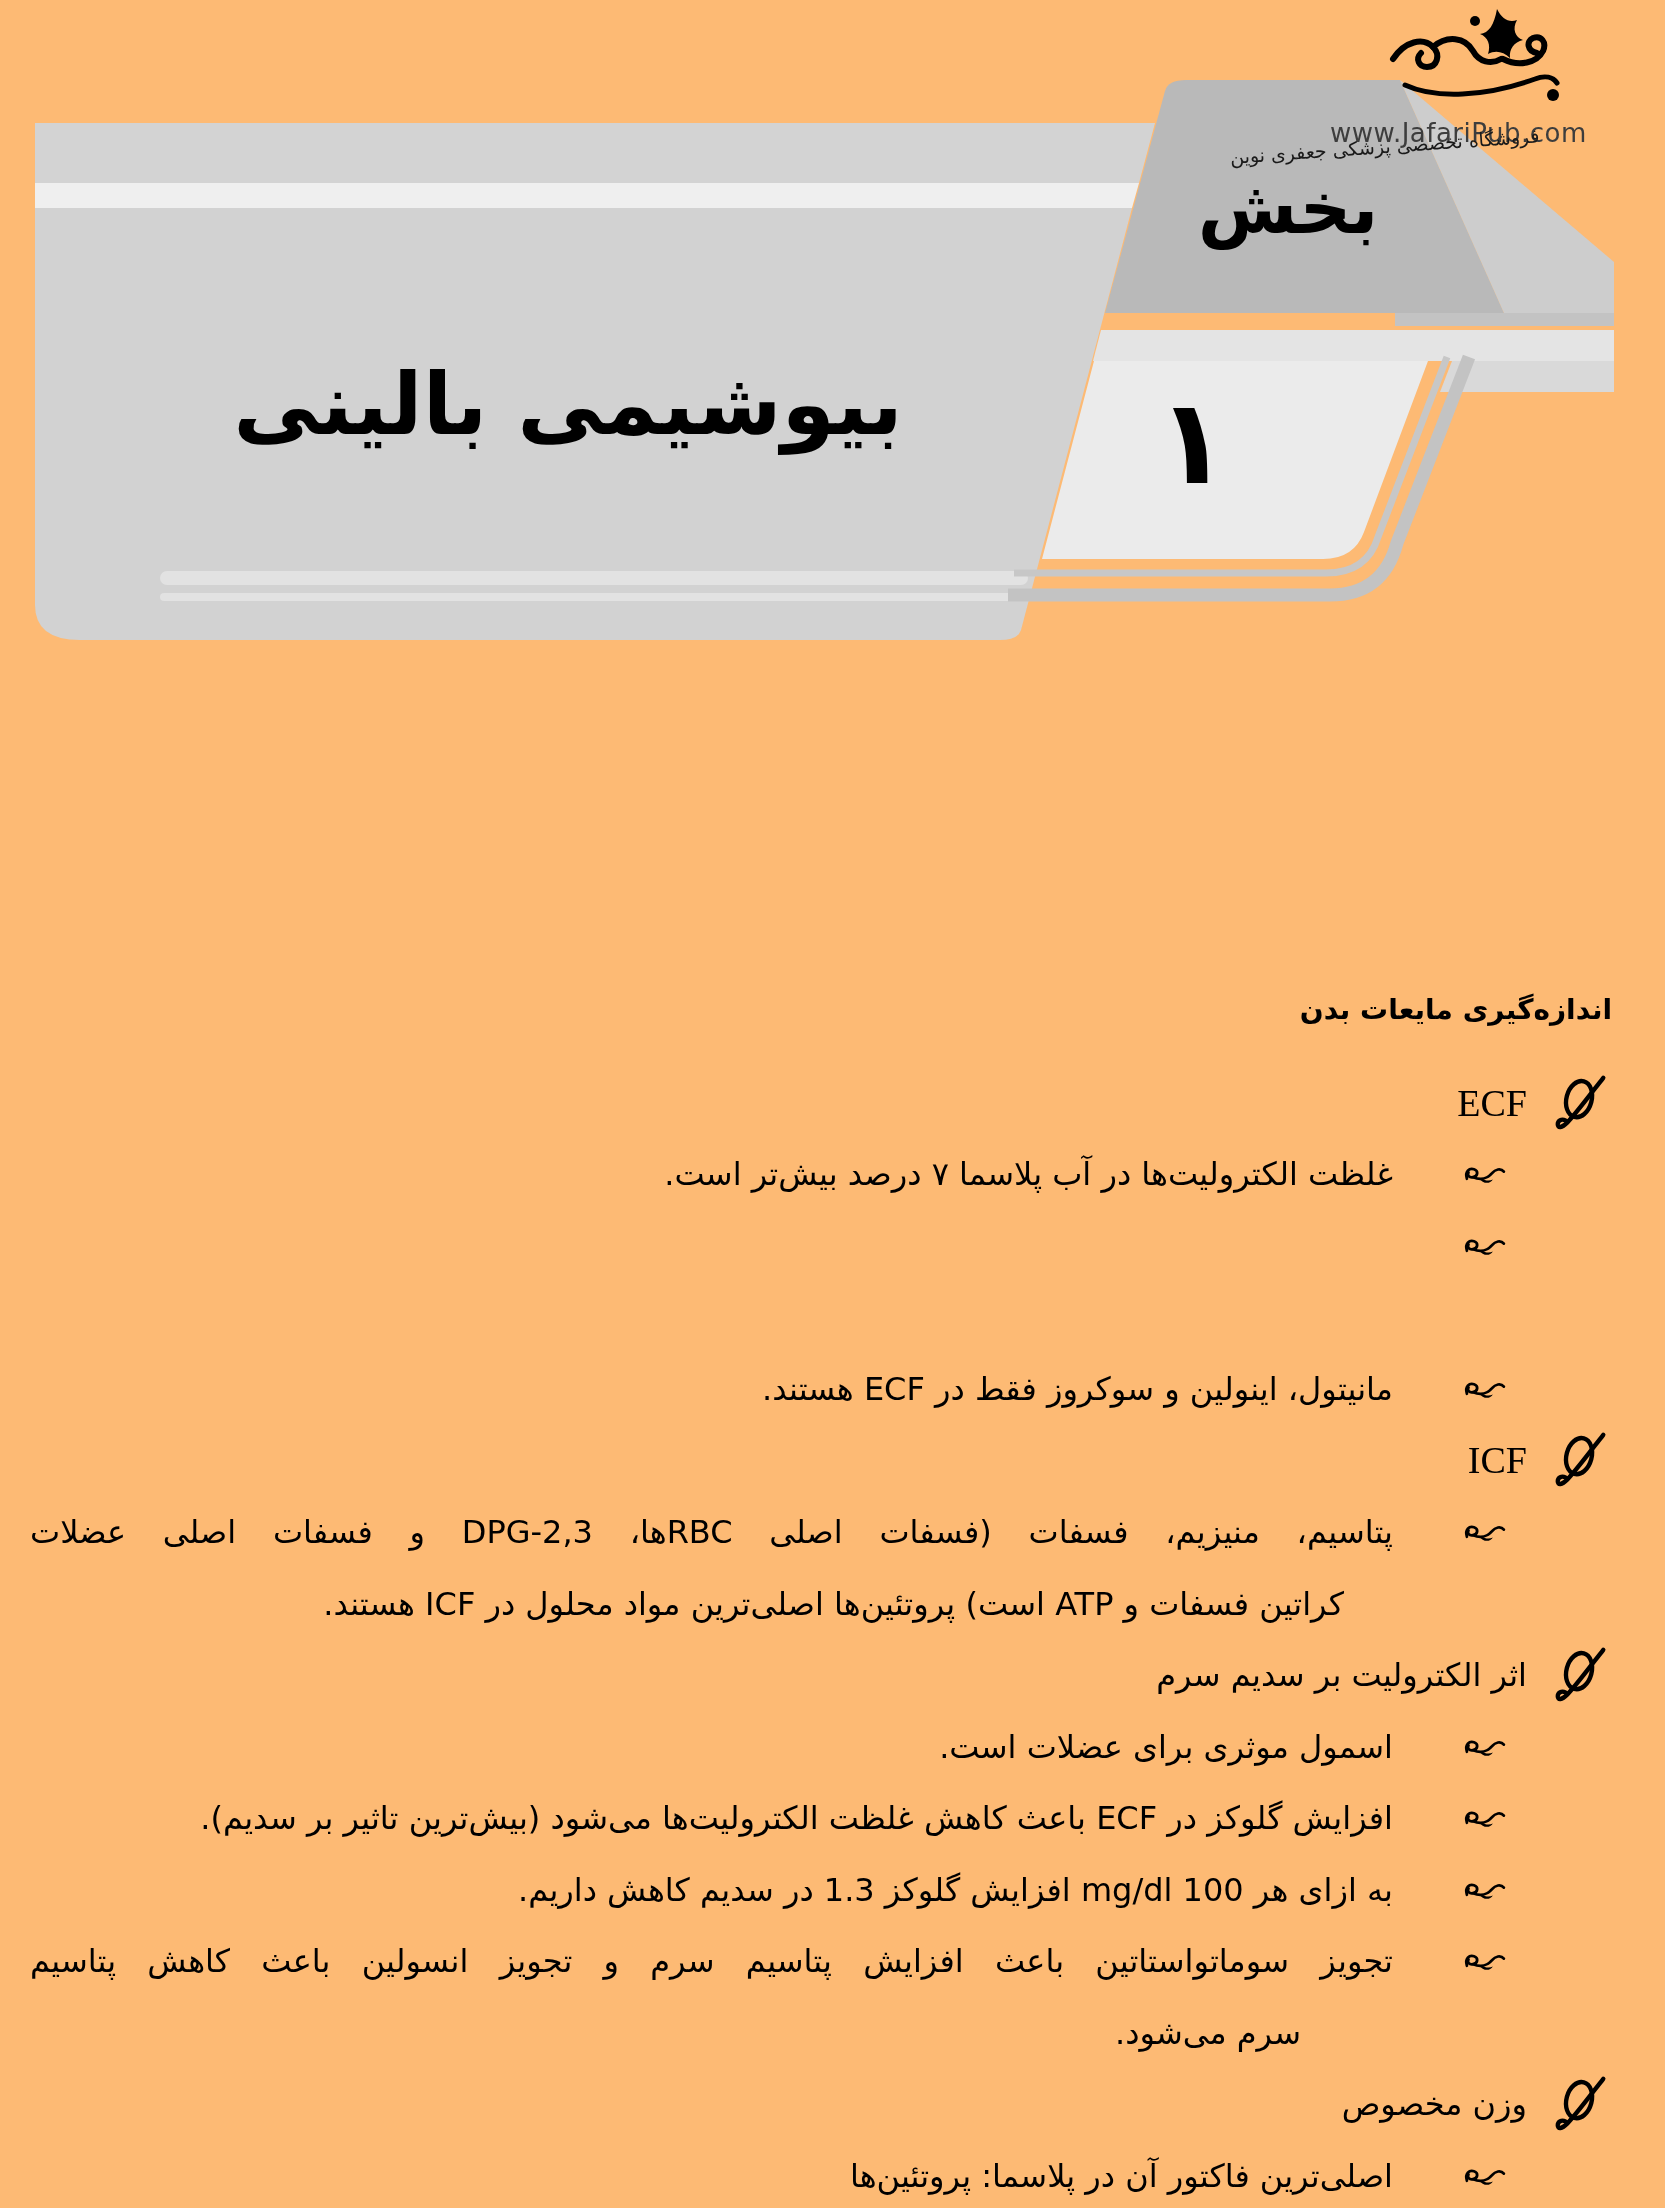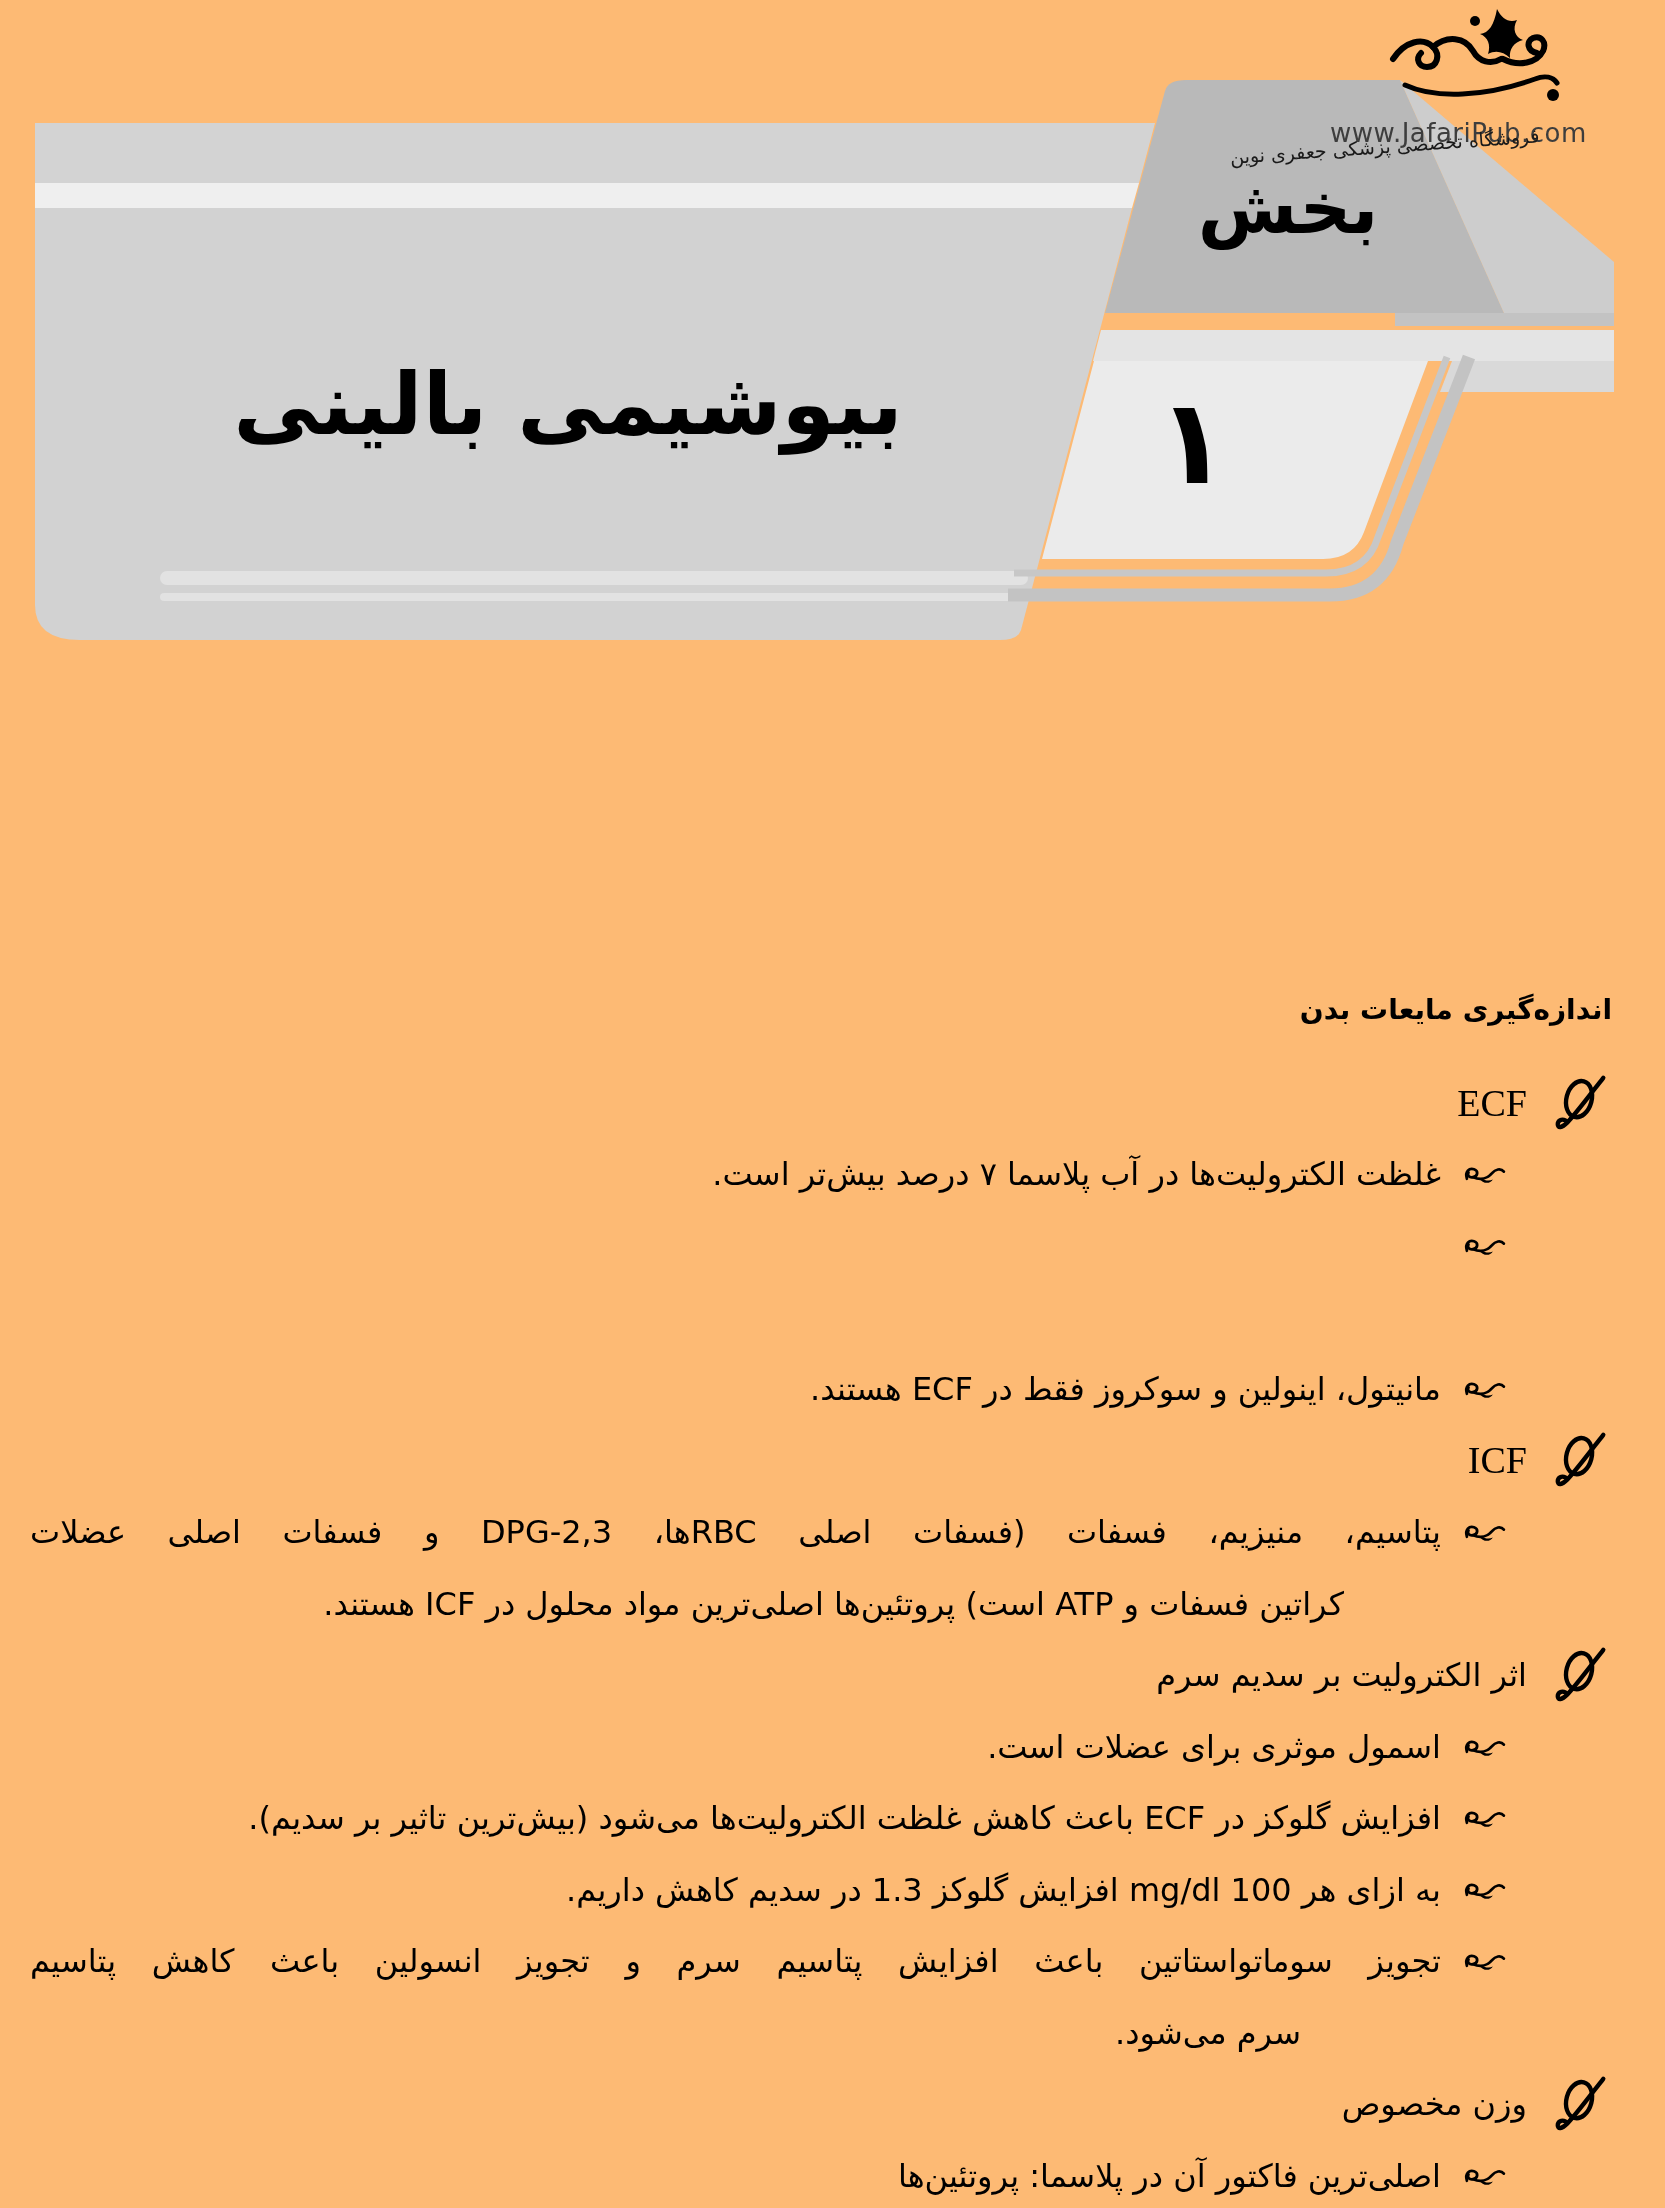--- a/index.html
+++ b/index.html
@@ -38,21 +38,21 @@
     font-size:28px;font-weight:bold;text-align:right;
   }
   .row{
     position:absolute;right:16px;left:0;height:72px;
     display:flex;align-items:center;direction:rtl;
   }
   .row .txt{font-size:32px;text-align:right;white-space:nowrap;}
   .row.lvl1 .icon-box{flex:0 0 83px;display:flex;align-items:center;justify-content:flex-start;}
   .row.lvl1 .txt{margin-right:2px;}
   .row.lvl1.latin .txt{font-family:"Liberation Serif","DejaVu Serif",serif;font-size:38px;}
-  .row.lvl2{padding-right:105px;}
+  .row.lvl2{padding-right:105px;gap:48px;}
   .row.lvl2 .icon-box{flex:0 0 58px;display:flex;align-items:center;justify-content:flex-start;}
   .row.lvl2 .txt{margin-right:8px;}
   .row.just .txt{flex:1 1 auto;text-align:justify;text-align-last:justify;white-space:normal;overflow:hidden;max-height:72px;}
   .row.cont1{padding-right:268px;}
   .row.cont2{padding-right:311px;}
   .row.cont1 .txt,.row.cont2 .txt{text-align:right;}
   .r1{top:1067px}.r2{top:1138px}.r3{top:1210px}.r4{top:1281px}
   .r5{top:1353px}.r6{top:1424px}.r7{top:1496px}.r8{top:1568px}
   .r9{top:1639px}.r10{top:1711px}.r11{top:1782px}.r12{top:1854px}
   .r13{top:1925px}.r14{top:1997px}.r15{top:2068px}.r16{top:2140px}

